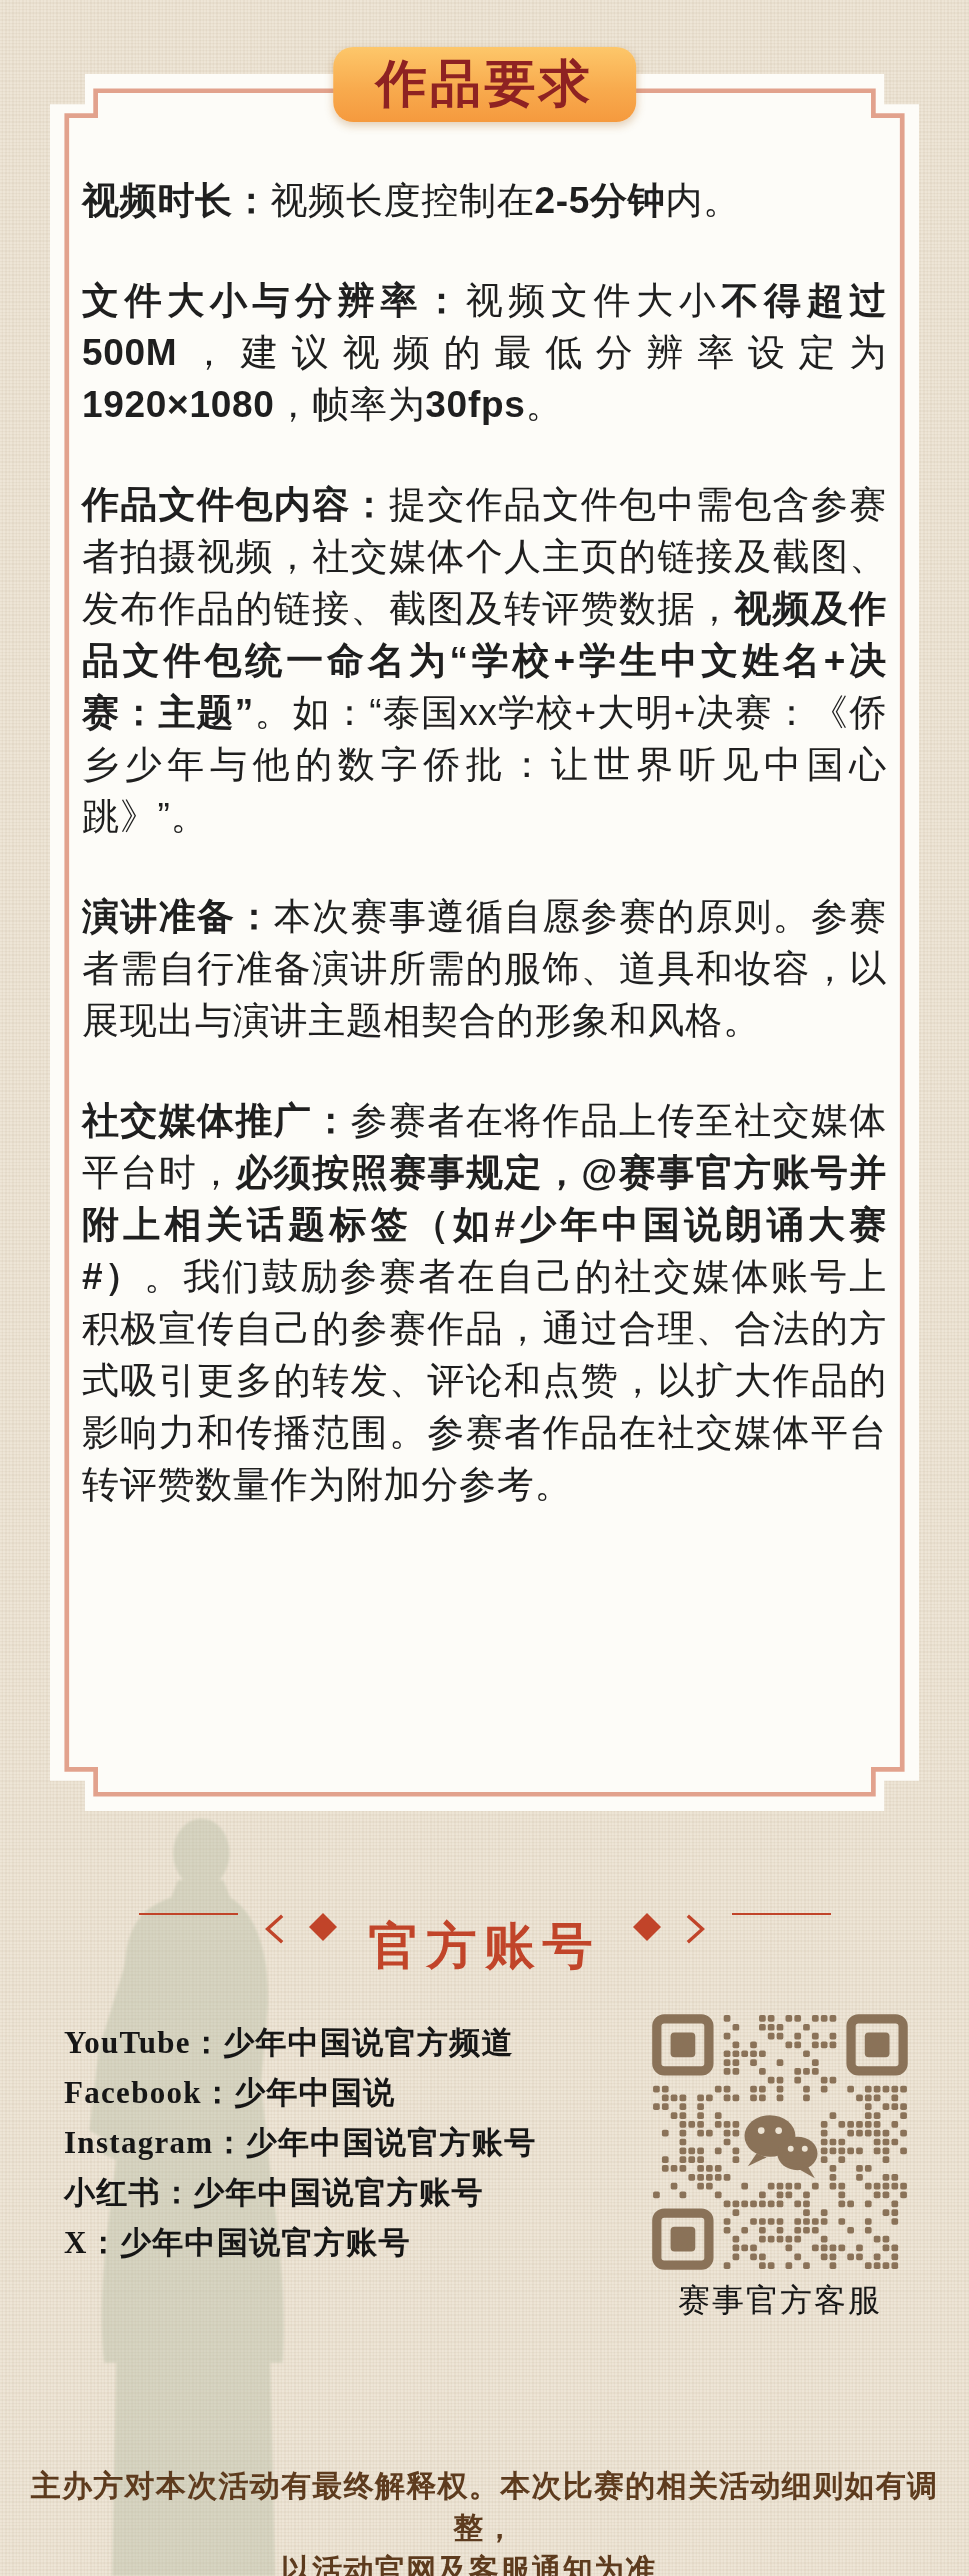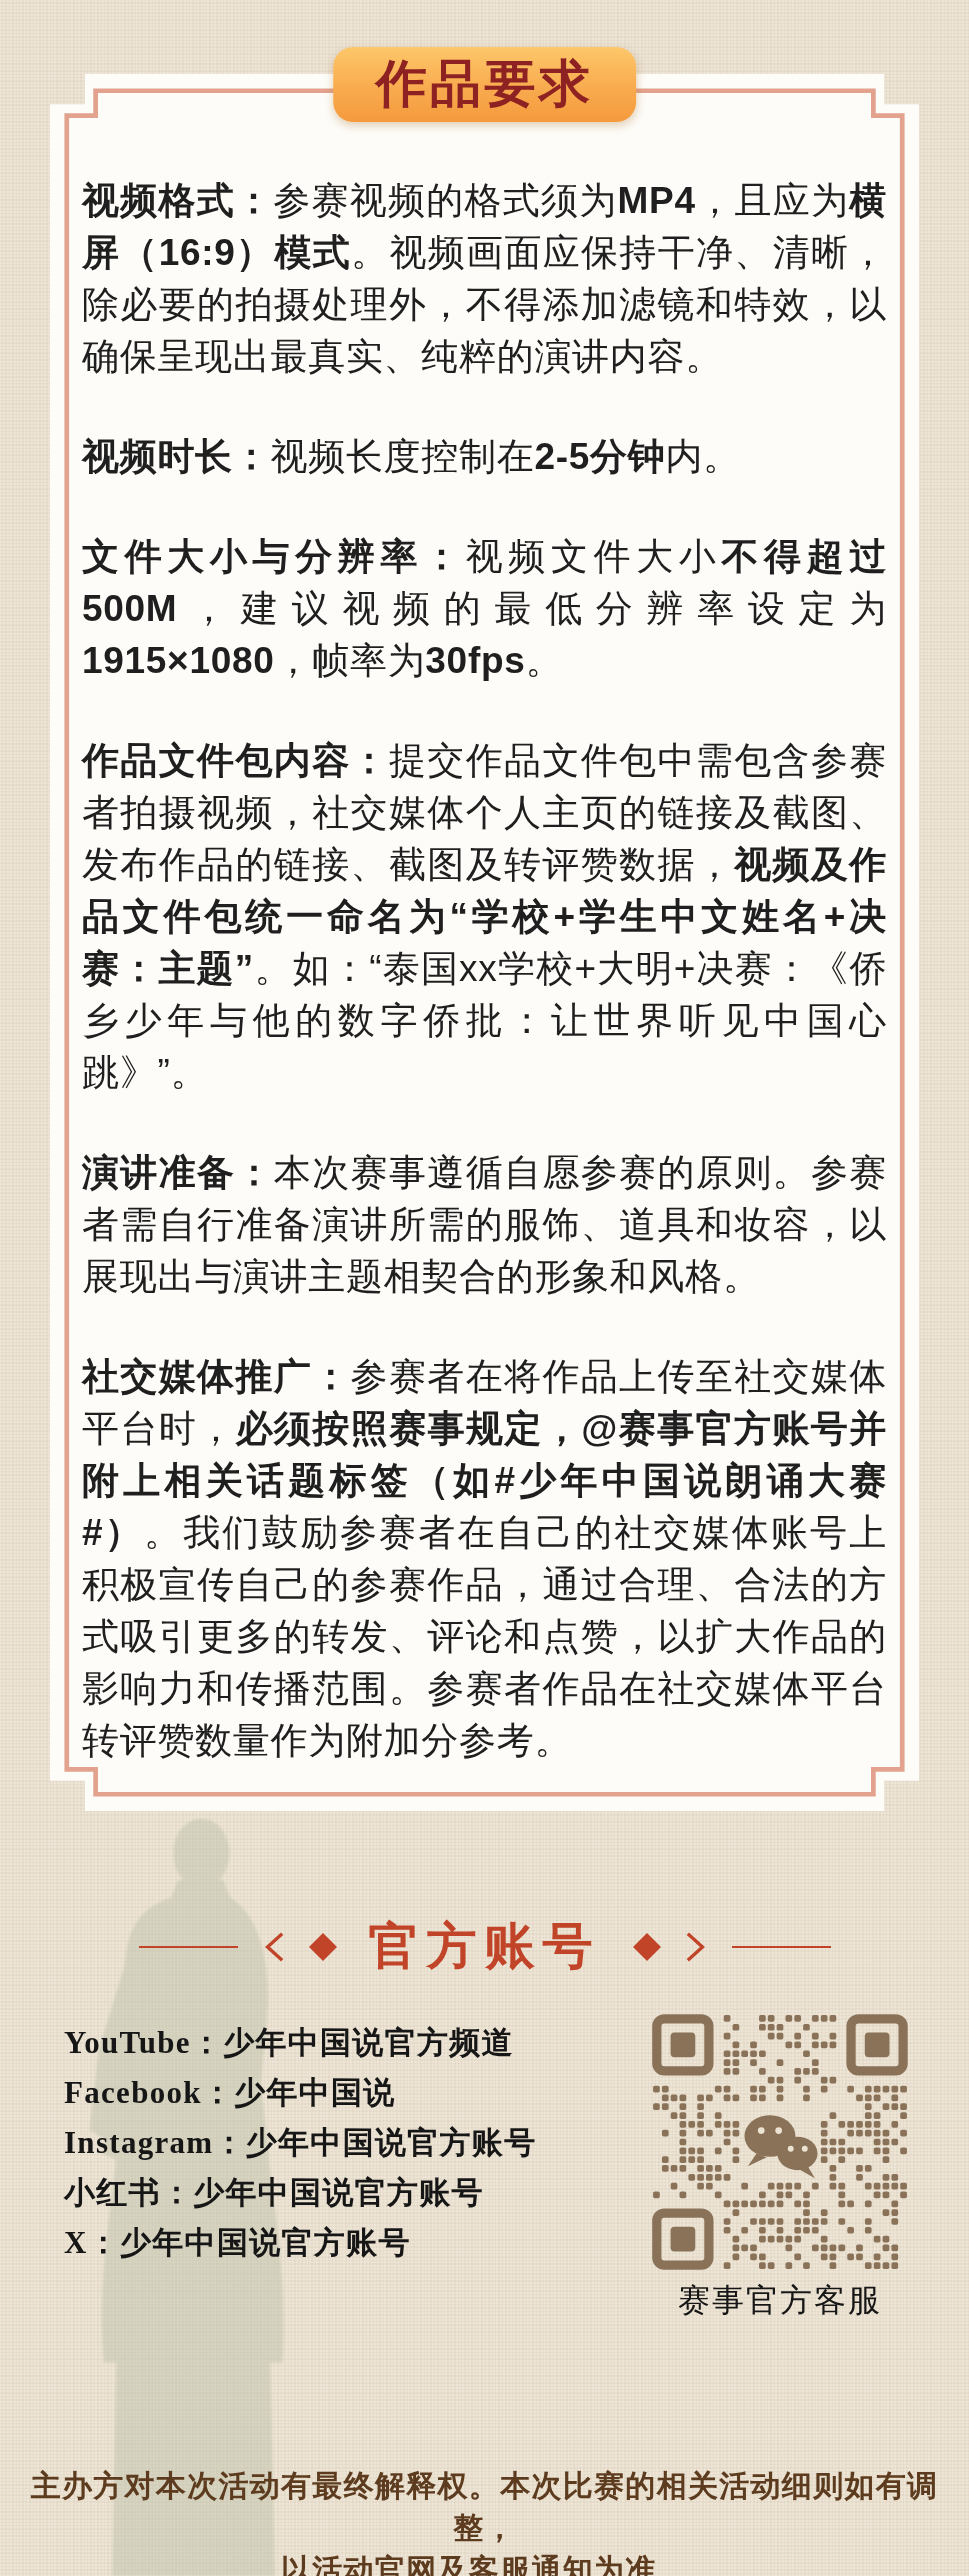--- a/index.html
+++ b/index.html
@@ -13,21 +13,21 @@
 .card{position:absolute;left:50px;top:74px;width:869px;height:1737px;z-index:2}
 .card-svg{position:absolute;inset:0;width:100%;height:100%}
 .card-content{position:absolute;left:32px;right:32px;top:101px;z-index:1}
 .para{font-size:37px;line-height:52px;color:#1f1f1f;text-align:justify;text-justify:inter-character;margin-bottom:48px;letter-spacing:0.7px}
 .para:last-child{margin-bottom:0}
 .para .b{font-weight:700}
 .badge{position:absolute;top:-27px;left:50%;transform:translateX(-50%);height:75px;padding:0 43px;border-radius:20px;
  background:linear-gradient(180deg,#fdc76a 0%,#f8ab4e 55%,#f59a3e 100%);display:flex;align-items:center;justify-content:center;
  z-index:3;box-shadow:0 3.4px 8px rgba(170,110,40,.30)}
 .badge-label{font-size:51px;font-weight:700;color:#8e2222;letter-spacing:3.4px}
-.accounts-header{position:absolute;top:1913px;left:0;width:100%;display:flex;align-items:center;justify-content:center;gap:24px;z-index:2}
+.accounts-header{position:absolute;top:1913px;left:0;width:100%;display:flex;align-items:flex-start;justify-content:center;gap:24px;z-index:2}
 .deco-line{width:99px;height:2px;background:#c14429}
 .accounts-title{font-family:"Liberation Serif","DejaVu Serif",serif;font-weight:700;font-size:50px;color:#c14429;letter-spacing:8px;margin:0 8px}
 .chev,.diamond{display:block}
 .accounts-list{position:absolute;left:64px;top:2018px;z-index:2}
 .account-line{font-family:"Liberation Serif","DejaVu Serif",serif;font-weight:700;font-size:31px;color:#161616;height:50px;display:flex;align-items:center;letter-spacing:1.3px;white-space:nowrap}
 .qr{position:absolute;left:652px;top:2014px;width:256px;height:256px;z-index:2}
 .qr svg{width:100%;height:100%;display:block}
 .qr-caption{position:absolute;left:652px;top:2279px;width:256px;text-align:center;font-family:"Liberation Serif","DejaVu Serif",serif;font-weight:400;font-size:32px;color:#161616;z-index:2;letter-spacing:2px}
 .footer{position:absolute;top:2465px;left:0;width:100%;text-align:center;font-family:"Liberation Serif","DejaVu Serif",serif;font-weight:700;font-size:30px;line-height:42px;color:#5d3b1e;z-index:2;letter-spacing:1.3px}
 </style>
@@ -45,23 +45,22 @@
 
   <div class="card">
     <svg class="card-svg" viewBox="0 0 1295 2590" preserveAspectRatio="none">
       <polygon points="52,0 1243,0 1243,45 1295,45 1295,2545 1243,2545 1243,2590 52,2590 52,2545 0,2545 0,45 52,45" fill="#fdfcf8"></polygon>
       <path d="M68 25 H1227 V62 H1270 V2528 H1227 V2565 H68 V2528 H25 V62 H68 Z" fill="none" stroke="#e2a28d" stroke-width="7"></path>
     </svg>
     <div class="badge">
       <span class="badge-label">作品要求</span>
     </div>
     <div class="card-content">
-        <p class="para"><span class="b">视频格式：</span><span>参赛视频的格式须为</span><span class="b">MP4</span><span>，且应为</span><span class="b">横屏（16:9）模式</span><span>。视频画面应保持干净、清晰，除必要的拍摄处理外，不得添加滤镜和特效，以确保呈现出最真实、纯粹的演讲内容。</span></p>
         <p class="para"><span class="b">视频时长：</span><span>视频长度控制在</span><span class="b">2-5分钟</span><span>内。</span></p>
-        <p class="para"><span class="b">文件大小与分辨率：</span><span>视频文件大小</span><span class="b">不得超过500M</span><span>，建议视频的最低分辨率设定为</span><span class="b">1915×1080</span><span>，帧率为</span><span class="b">30fps</span><span>。</span></p>
+        <p class="para"><span class="b">文件大小与分辨率：</span><span>视频文件大小</span><span class="b">不得超过500M</span><span>，建议视频的最低分辨率设定为</span><span class="b">1920×1080</span><span>，帧率为</span><span class="b">30fps</span><span>。</span></p>
         <p class="para"><span class="b">作品文件包内容：</span><span>提交作品文件包中需包含参赛者拍摄视频，社交媒体个人主页的链接及截图、发布作品的链接、截图及转评赞数据，</span><span class="b">视频及作品文件包统一命名为“学校+学生中文姓名+决赛：主题”</span><span>。如：“泰国xx学校+大明+决赛：《侨乡少年与他的数字侨批：让世界听见中国心跳》”。</span></p>
         <p class="para"><span class="b">演讲准备：</span><span>本次赛事遵循自愿参赛的原则。参赛者需自行准备演讲所需的服饰、道具和妆容，以展现出与演讲主题相契合的形象和风格。</span></p>
         <p class="para"><span class="b">社交媒体推广：</span><span>参赛者在将作品上传至社交媒体平台时，</span><span class="b">必须按照赛事规定，@赛事官方账号并附上相关话题标签（如#少年中国说朗诵大赛#）</span><span>。我们鼓励参赛者在自己的社交媒体账号上积极宣传自己的参赛作品，通过合理、合法的方式吸引更多的转发、评论和点赞，以扩大作品的影响力和传播范围。参赛者作品在社交媒体平台转评赞数量作为附加分参考。</span></p>
       </div>
   </div>
 
   <div class="accounts-header">
     <span class="deco-line"></span>
     <svg class="chev" width="23" height="32" viewBox="0 0 34 48">
         <path d="M30 4 L8 24 L30 44" fill="none" stroke="#c14429" stroke-width="5"></path>

